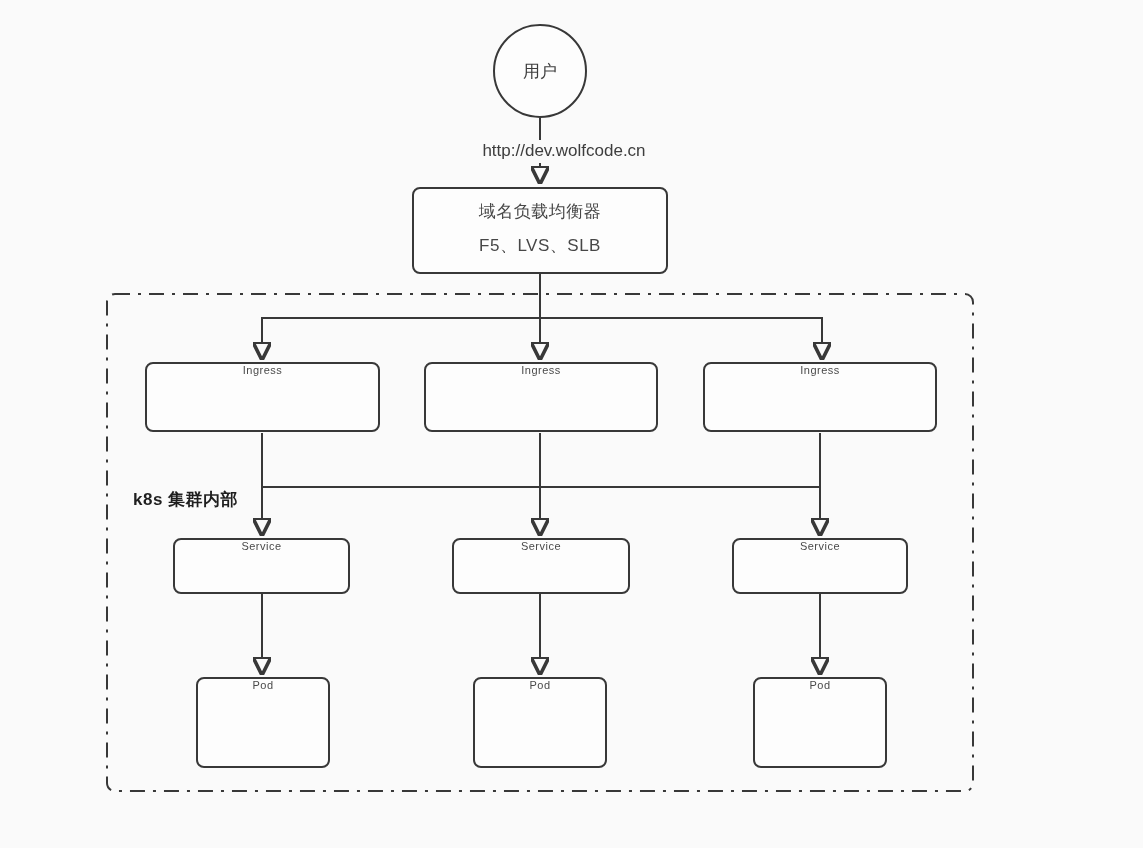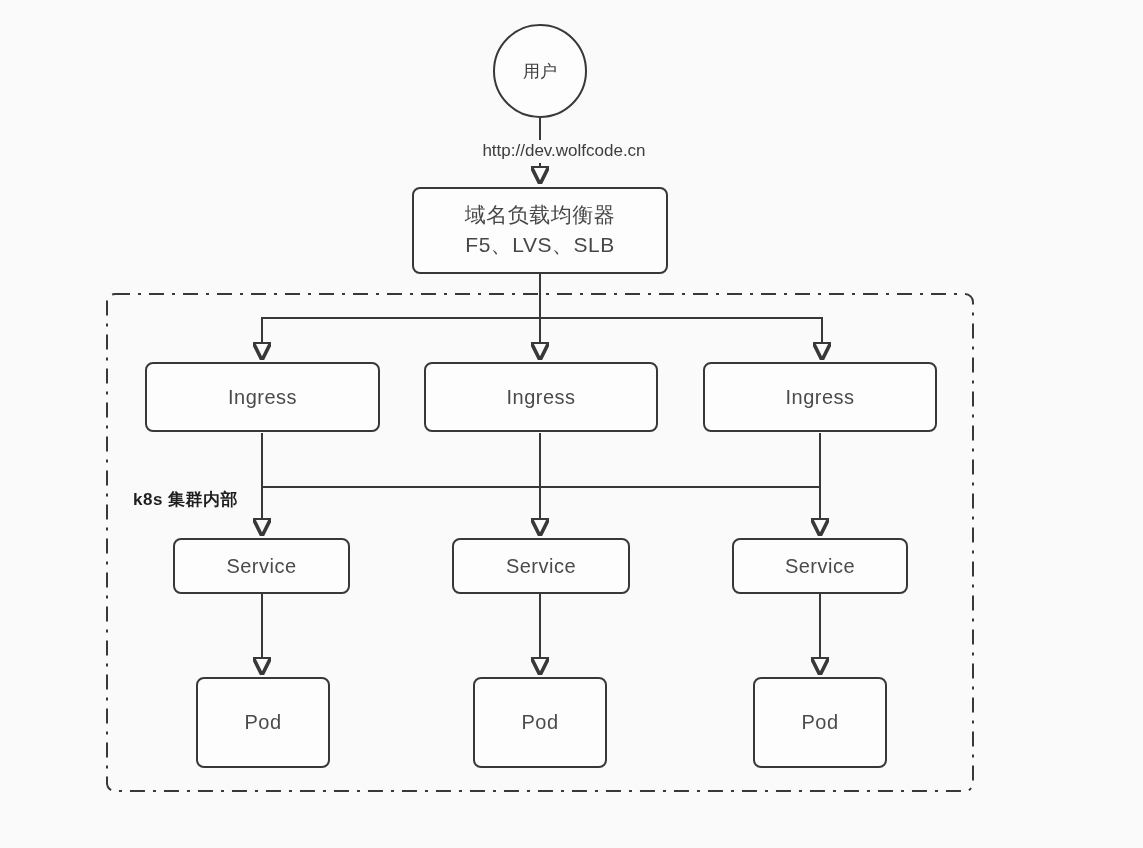--- a/index.html
+++ b/index.html
@@ -34,23 +34,23 @@
   }
   .node{
     position:absolute;
     z-index:2;
     background:var(--node-fill);
     border:2px solid var(--border);
     border-radius:8px;
     display:flex;
     flex-direction:column;
     align-items:center;
-    justify-content:center;
+    justify-content:flex-start;
     color:var(--text);
-    font-size:20px;
+    font-size:11px;
     letter-spacing:0.5px;
   }
   .user-node{
     position:absolute;
     z-index:2;
     left:493px;top:24px;width:94px;height:94px;
     border:2px solid var(--border);
     border-radius:50%;
     background:var(--node-fill);
     display:flex;align-items:center;justify-content:center;
@@ -64,22 +64,23 @@
     background:var(--bg);
     color:#3d3d3d;
     font-size:17px;
     padding:1px 0 2px 0;
   }
   .lb-node{
     left:412px;top:187px;width:256px;height:87px;
     justify-content:flex-start;
     padding-top:11px;
     color:#474747;
-    font-size:21px;
+    font-size:17px;
     line-height:1.45;
+    gap:9px;
   }
   .cluster-label{
     position:absolute;
     z-index:2;
     left:133px;top:488px;
     font-size:17px;
     font-weight:bold;
     color:var(--label-text);
     letter-spacing:0.5px;
   }

